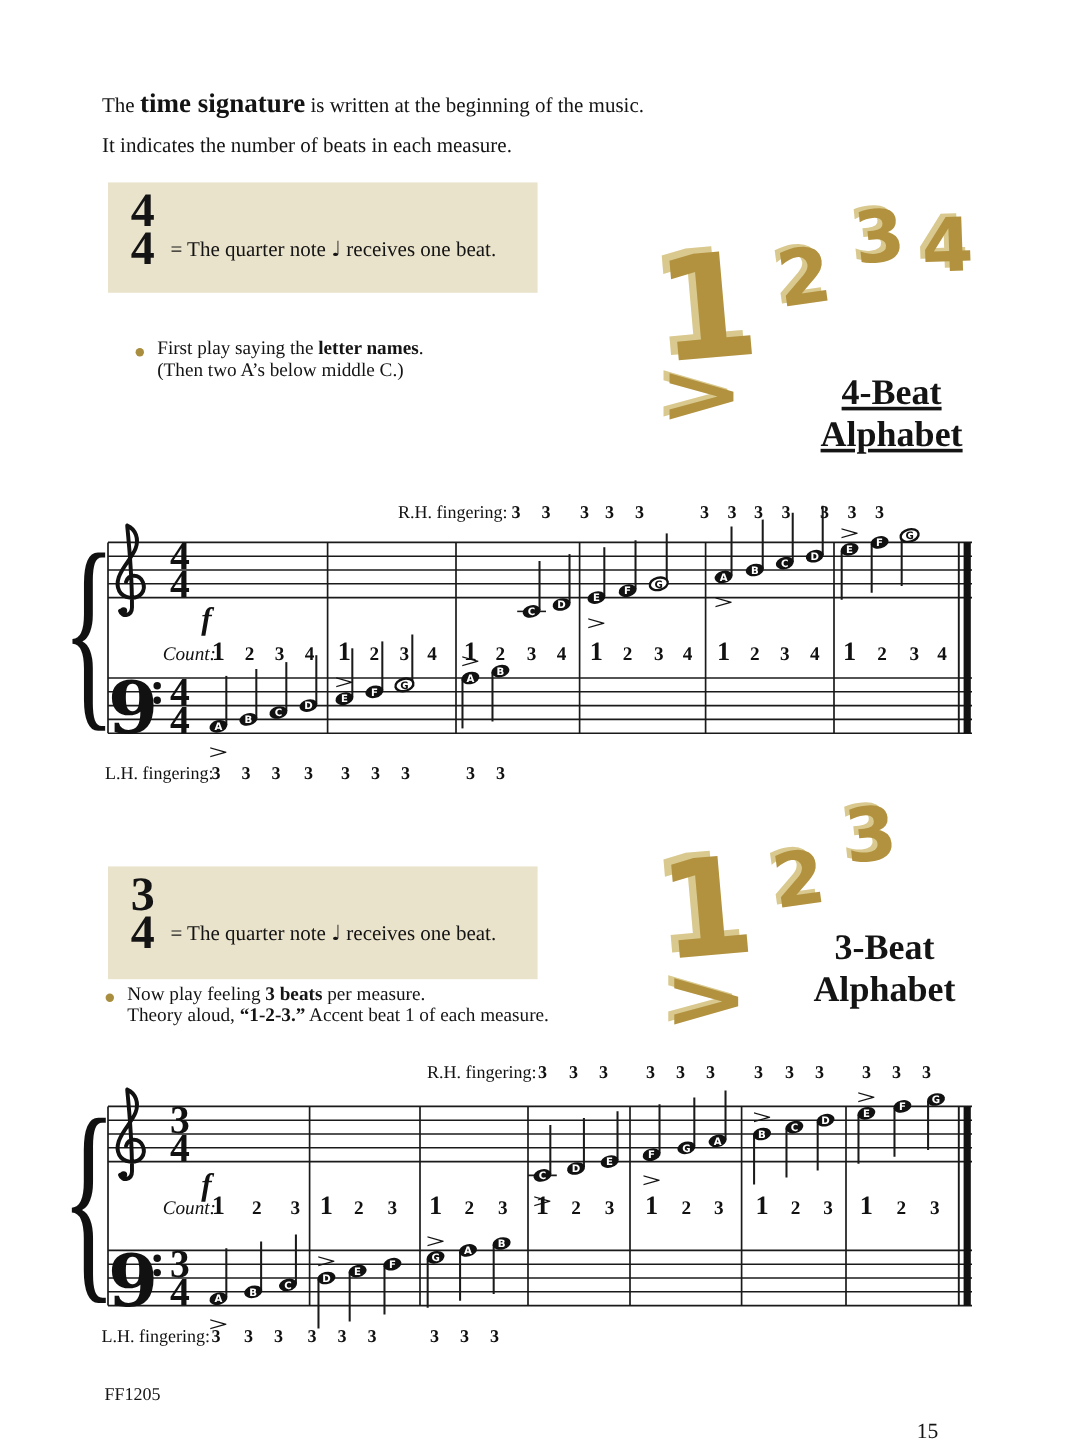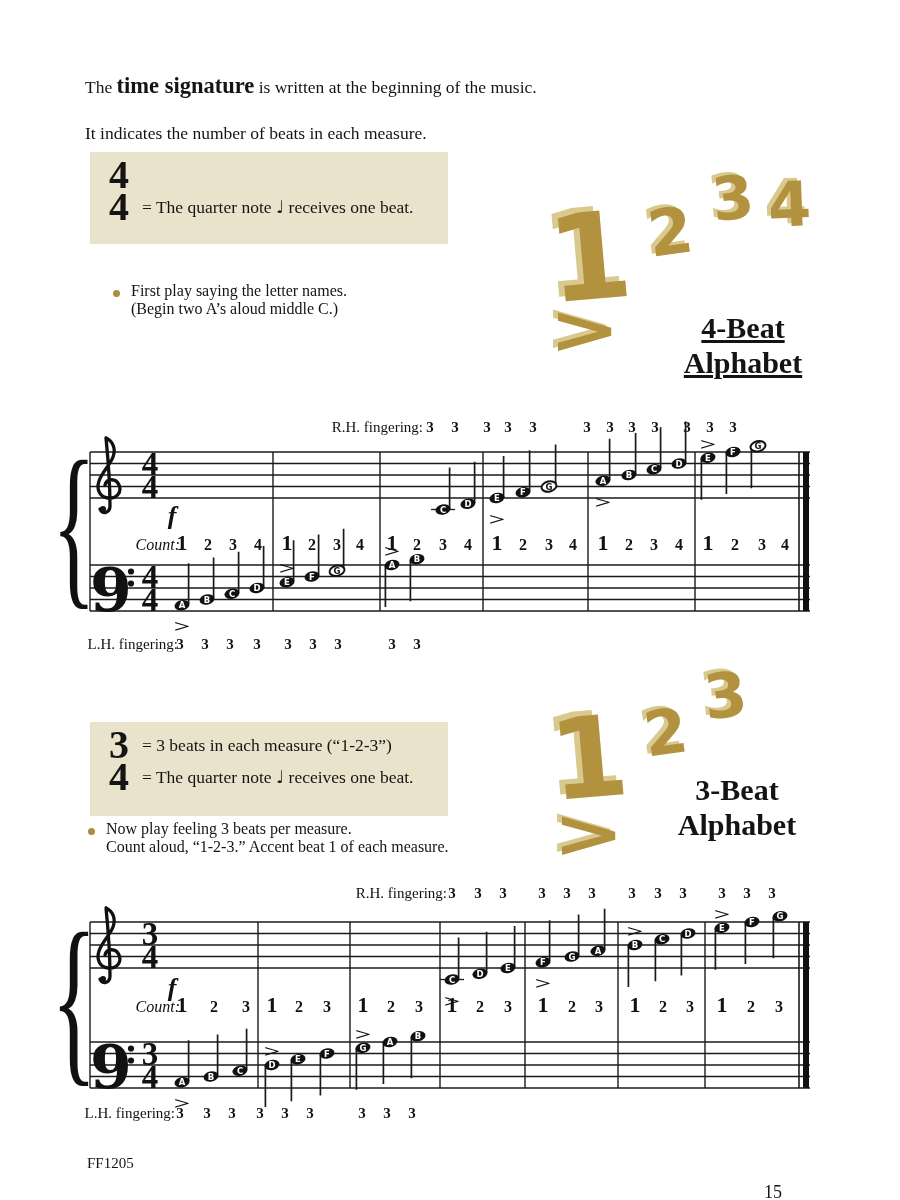--- a/index.html
+++ b/index.html
@@ -1,20 +1,20 @@
 <!DOCTYPE html>
 <html><head>
 <meta charset="utf-8">
 <style>
   html,body{margin:0;padding:0;background:#fff;}
   .page{position:relative;width:812px;height:1200px;background:#ffffff;
         font-family:"Liberation Serif",serif;color:#141414;overflow:hidden;}
   .abs{position:absolute;}
   .t17{font-size:17.5px;line-height:24px;}
-  .bold{font-weight:normal;}
+  .bold{font-weight:bold;}
   .b-lg{font-size:22.5px;font-weight:bold;}
   .infobox{background:#eae3cc;padding:7px 0 7px 14px;}
   .ib-row{display:flex;align-items:center;height:32px;}
   .ib-num{font-weight:bold;font-size:40px;width:30px;text-align:center;line-height:32px;flex:none;}
   .ib-text{font-size:17.5px;margin-left:8px;white-space:nowrap;}
   .noteglyph{font-family:"DejaVu Sans",sans-serif;}
   .gold-num{position:absolute;font-family:"DejaVu Sans",sans-serif;font-weight:bold;
             color:#b2923f;line-height:1;}
   .gn-big{text-shadow:-6px -5px 0 #d9c98e;}
   .gn-s{text-shadow:-4px -3px 0 #d9c98e;}
@@ -44,21 +44,21 @@
   .sv-let{font:bold 8.5px "DejaVu Sans",sans-serif;fill:#fff;}
   .sv-leto{fill:#111;}
   .sv-bclef{font:bold 60px "DejaVu Serif",serif;}
 </style>
 </head>
 <body>
 
 <div class="page">
 
   <div class="abs t17" style="left:85px;top:74px;"><span>The </span><span class="b-lg">time signature</span><span> is written at the beginning of the music.</span></div>
-  <div class="abs t17" style="left:85px;top:109px;margin-top:12px;">It indicates the number of beats in each measure.</div>
+  <div class="abs t17" style="left:85px;top:109px;">It indicates the number of beats in each measure.</div>
 
   <div class="abs infobox" style="left:90px;top:152px;width:344px;height:78px;">
     <div class="ib-row">
       <span class="ib-num">4</span>
     </div>
     <div class="ib-row">
       <span class="ib-num">4</span>
       <span class="ib-text"><span>= The quarter note </span><span class="noteglyph">♩</span><span> receives one beat.</span></span>
     </div>
   </div>
@@ -69,21 +69,21 @@
   <span class="gold-num gn-s" style="left:768px;top:174px;font-size:62px;transform:rotate(-2deg);">4</span>
   <span class="gold-acc" style="left:556px;top:296px;font-size:68px;"><span>&gt;</span></span>
   <div class="alpha-title" style="left:628px;top:310px;text-decoration:underline;">
     <div>4-Beat</div>
     <div>Alphabet</div>
   </div>
 
 
   <div class="bullet-row" style="left:113px;top:282px;">
     <span class="dot"></span>
-    <span class="bl"><span>First play saying the </span><span class="bold">letter names</span><span>.</span><br><span>(Begin two A’s aloud middle C.)</span></span>
+    <span class="bl"><span>First play saying the </span><span class="bold">letter names</span><span>.</span><br><span>(Then two A’s below middle C.)</span></span>
   </div>
 
 
   <div id="sys0">
       <svg class="music" width="830" height="258" style="left:0px;top:408px;">
         <g>
           <line x1="90" y1="44" x2="810" y2="44" stroke="#1a1a1a" stroke-width="1.3"></line>
           <line x1="90" y1="157" x2="810" y2="157" stroke="#1a1a1a" stroke-width="1.3"></line>
           <line x1="90" y1="55.5" x2="810" y2="55.5" stroke="#1a1a1a" stroke-width="1.3"></line>
           <line x1="90" y1="168.5" x2="810" y2="168.5" stroke="#1a1a1a" stroke-width="1.3"></line>
@@ -272,40 +272,39 @@
           <text class="sv-fing" x="338" y="241" text-anchor="middle">3</text>
           <text class="sv-fing" x="392" y="241" text-anchor="middle">3</text>
           <text class="sv-fing" x="417" y="241" text-anchor="middle">3</text>
         </g>
       </svg>
     </div>
 
   <div class="abs infobox" style="left:90px;top:722px;width:344px;height:80px;">
     <div class="ib-row">
       <span class="ib-num">3</span>
-      <span class="ib-text"><span>= 3 beats in each measure (“1-2-3”)</span><span class="noteglyph"></span><span></span></span>
     </div>
     <div class="ib-row">
       <span class="ib-num">4</span>
       <span class="ib-text"><span>= The quarter note </span><span class="noteglyph">♩</span><span> receives one beat.</span></span>
     </div>
   </div>
 
   <span class="gold-num gn-big" style="left:550px;top:702px;font-size:112px;transform:rotate(-5deg);">1</span>
   <span class="gold-num gn-s" style="left:644px;top:702px;font-size:62px;transform:rotate(-8deg);">2</span>
   <span class="gold-num gn-s" style="left:704px;top:665px;font-size:62px;transform:rotate(-6deg);">3</span>
   <span class="gold-acc" style="left:560px;top:800px;font-size:68px;"><span>&gt;</span></span>
   <div class="alpha-title" style="left:622px;top:772px;">
     <div>3-Beat</div>
     <div>Alphabet</div>
   </div>
 
   <div class="bullet-row" style="left:88px;top:820px;">
     <span class="dot"></span>
-    <span class="bl"><span>Now play feeling </span><span class="bold">3 beats</span><span> per measure.</span><br><span>Count aloud, </span><span class="bold">“1-2-3.”</span><span> Accent beat 1 of each measure.</span></span>
+    <span class="bl"><span>Now play feeling </span><span class="bold">3 beats</span><span> per measure.</span><br><span>Theory aloud, </span><span class="bold">“1-2-3.”</span><span> Accent beat 1 of each measure.</span></span>
   </div>
 
   <div id="sys1">
       <svg class="music" width="830" height="258" style="left:0px;top:875px;">
         <g>
           <line x1="90" y1="47" x2="810" y2="47" stroke="#1a1a1a" stroke-width="1.3"></line>
           <line x1="90" y1="167" x2="810" y2="167" stroke="#1a1a1a" stroke-width="1.3"></line>
           <line x1="90" y1="58.5" x2="810" y2="58.5" stroke="#1a1a1a" stroke-width="1.3"></line>
           <line x1="90" y1="178.5" x2="810" y2="178.5" stroke="#1a1a1a" stroke-width="1.3"></line>
           <line x1="90" y1="70" x2="810" y2="70" stroke="#1a1a1a" stroke-width="1.3"></line>

